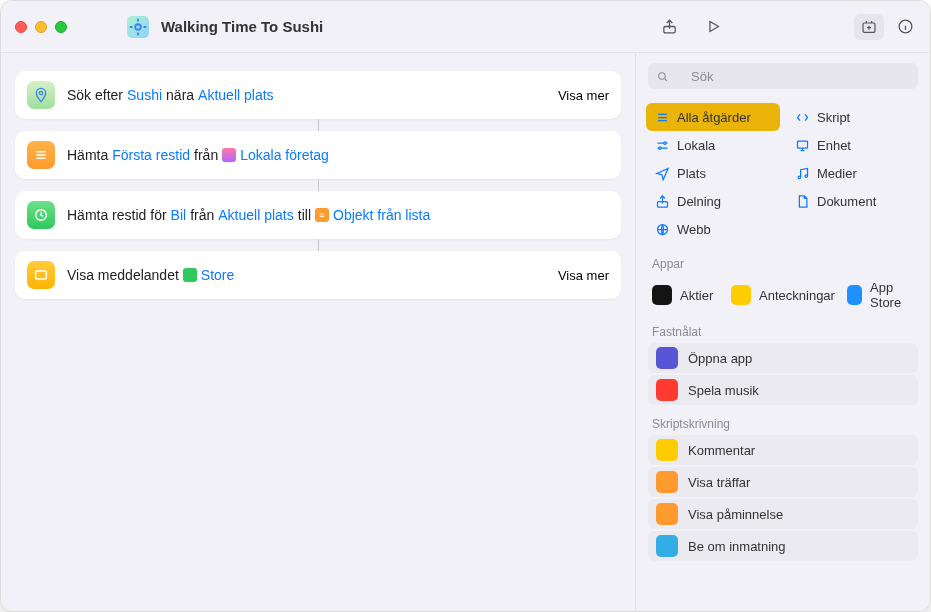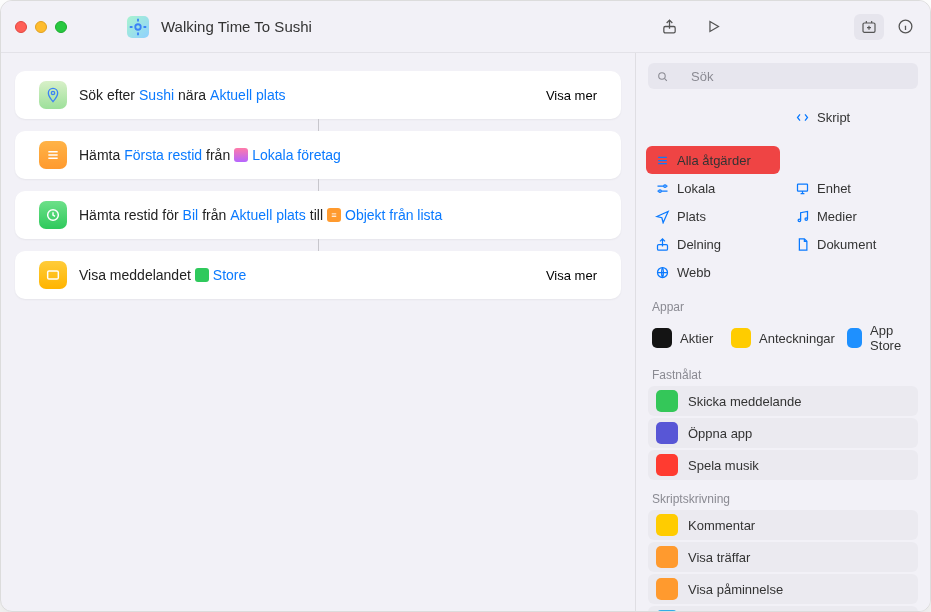--- a/index.html
+++ b/index.html
@@ -15,56 +15,56 @@
 }
 
 
 .titlebar { height: 52px; display: flex; align-items: center; padding: 0 14px; background: #f2f1f7; border-bottom: 1px solid rgba(0,0,0,0.06); }
 .traffic { display: flex; gap: 8px; margin-right: 60px; }
 .dot { width: 12px; height: 12px; border-radius: 50%; }
 .dot.red { background: #ff5f57; border: .5px solid #e24640; }
 .dot.yellow { background: #febc2e; border: .5px solid #e1a120; }
 .dot.green { background: #28c840; border: .5px solid #1dac2f; }
 .appicon { width: 22px; height: 22px; border-radius: 5px; background: linear-gradient(135deg,#a9f4cf,#8fd0ff); display:flex;align-items:center;justify-content:center;font-size:13px; margin-right: 12px; }
-.title { font-size: 15px; font-weight: 400; color: #333; flex:1;}
+.title { font-size: 15px; font-weight: 700; color: #333; flex:1;}
 .tb-actions { display:flex; gap: 22px; align-items:center; }
 .tb-btn { width: 22px; height: 22px; display:flex;align-items:center;justify-content:center; color:#555; }
 .tb-btn svg { width:17px; height:17px; }
 .right-tb { margin-left: 130px; display:flex; gap:10px; align-items:center; }
 .lib-btn { width:30px;height:26px;border-radius:6px;background:#e6e5ed;display:flex;align-items:center;justify-content:center;color:#555;}
 .lib-btn svg{width:16px;height:16px;}
 
 
 .body { flex:1; display:flex; overflow:hidden; }
 .canvas { width: 634px; padding: 18px 14px; position:relative; overflow:auto; }
 .sidebar { flex:1; border-left:1px solid rgba(0,0,0,.08); background:#f2f1f7; display:flex;flex-direction:column;overflow:hidden;}
 
 
-.card { background:#fff; border-radius:10px; padding: 10px 24px; margin-bottom:12px; display:flex; align-items:center; gap:12px; box-shadow: 0 1px 2px rgba(0,0,0,.05); position:relative;}
+.card { background:#fff; border-radius:10px; padding: 10px 12px; margin-bottom:12px; display:flex; align-items:center; gap:12px; box-shadow: 0 1px 2px rgba(0,0,0,.05); position:relative;}
 .card-icon { width:28px;height:28px;border-radius:7px;display:flex;align-items:center;justify-content:center;font-size:15px;color:#fff;flex-shrink:0;}
 .ci-maps { background: linear-gradient(#d8f0c8,#9de09a); color:#3b82f6;}
 .ci-list { background: linear-gradient(#ffb347,#ff9a2e);}
 .ci-time { background: linear-gradient(#6de089,#2fc95c);}
 .ci-msg  { background: linear-gradient(#ffcc3a,#ffb400);}
 .card-text { font-size:14px; color:#222; display:flex; flex-wrap:wrap; gap:4px; align-items:center;}
 .tok { color:#0a7aff; font-weight:500;}
 .tok-pill { display:inline-flex;align-items:center;gap:4px;}
 .more { margin-left:auto; color:#000000; font-size:13px;}
 .connector { position:absolute; left:50%; bottom:-12px; width:1px; height:12px; background:#c7c6cc;}
 .mini-icon { width:14px;height:14px;border-radius:3px;display:inline-flex;align-items:center;justify-content:center;font-size:9px;}
 .mi-biz { background:linear-gradient(#ff7aa8,#b566ff);}
 .mi-list{ background:#ff9a2e;color:#fff;}
 .mi-time{ background:#2fc95c;}
 
 
 .search { margin:10px 12px; height:26px; background:#e7e6ee; border-radius:6px; display:flex;align-items:center;padding:0 8px; gap:22px; color:#8a8a92; font-size:13px;}
 .search svg{width:13px;height:13px;}
 .cats { padding: 4px 10px 8px 10px; display:grid; grid-template-columns:1fr 1fr; gap:0 6px;}
 .cat { height:28px; border-radius:6px; display:flex;align-items:center;gap:7px;padding:0 8px;font-size:13px;color:#333;}
-.cat.sel { background:#ef4444;margin-top:43px;}
+.cat.sel { background:#eab308;}
 .cat .cic { width:16px;height:16px;display:flex;align-items:center;justify-content:center;}
 .cic svg{width:15px;height:15px;}
 
 .apps-hdr { font-size:12px;color:#8a8a92;padding:6px 16px 4px 16px;}
 .apps-row{display:grid;grid-template-columns:1fr 1fr 1fr;padding:0 10px;}
 .app-item{display:flex;align-items:center;gap:8px;padding:5px 6px;font-size:13px;color:#333;}
 .app-ic{width:20px;height:20px;border-radius:5px;display:flex;align-items:center;justify-content:center;font-size:11px;color:#fff;}
 
 .section-hdr{font-size:12px;color:#8a8a92;padding:10px 16px 4px 16px;}
 .list{padding:0 12px;}
@@ -309,24 +309,20 @@
           <div class="app-item">
             <span class="app-ic g-astore"></span>
             <span>App Store</span>
           </div>
         </div>
 
       <div class="scroll">
         <div class="section-hdr">Fastnålat</div>
         <div class="list" id="pinned-list">
             <div class="row">
-              <span class="ric g-green"></span>
-              <span>Skicka meddelande</span>
-            </div>
-            <div class="row">
               <span class="ric g-purple"></span>
               <span>Öppna app</span>
             </div>
             <div class="row">
               <span class="ric g-red"></span>
               <span>Spela musik</span>
             </div>
           </div>
 
         <div class="section-hdr">Skriptskrivning</div>

